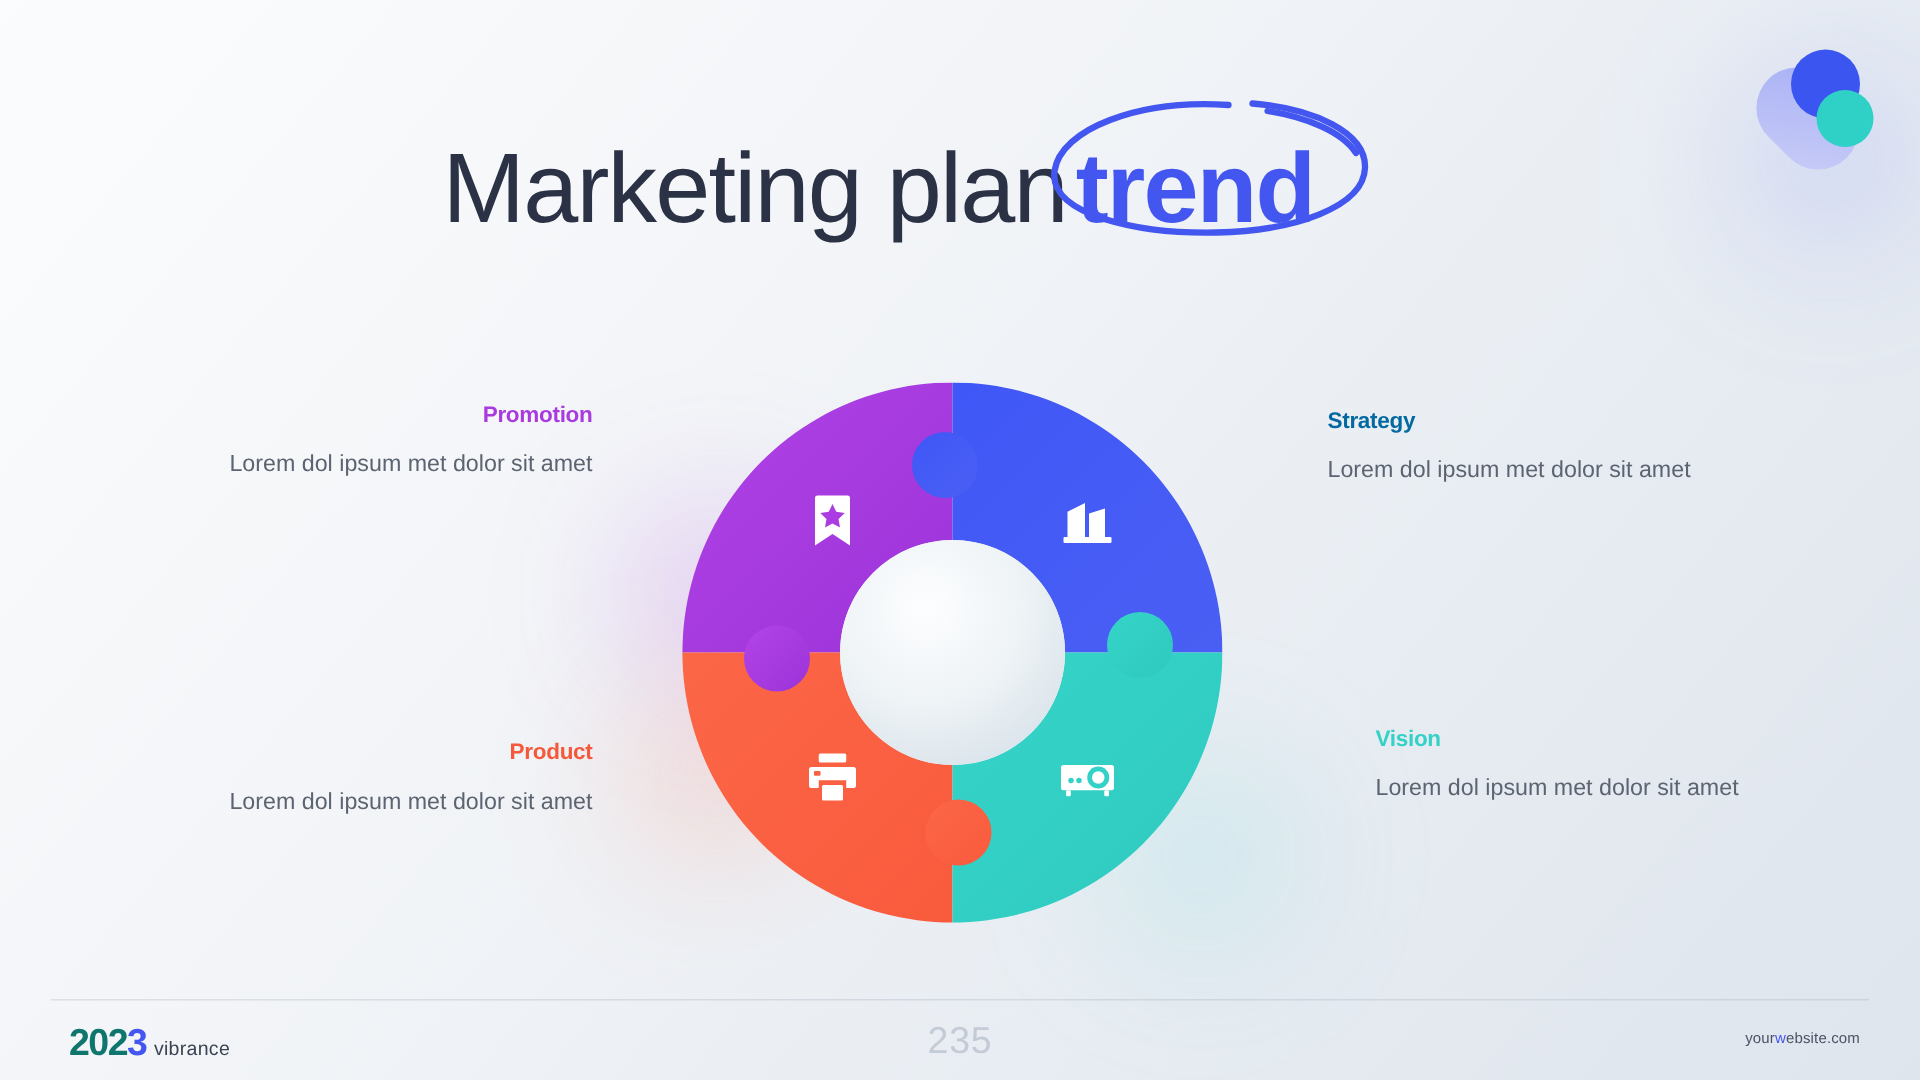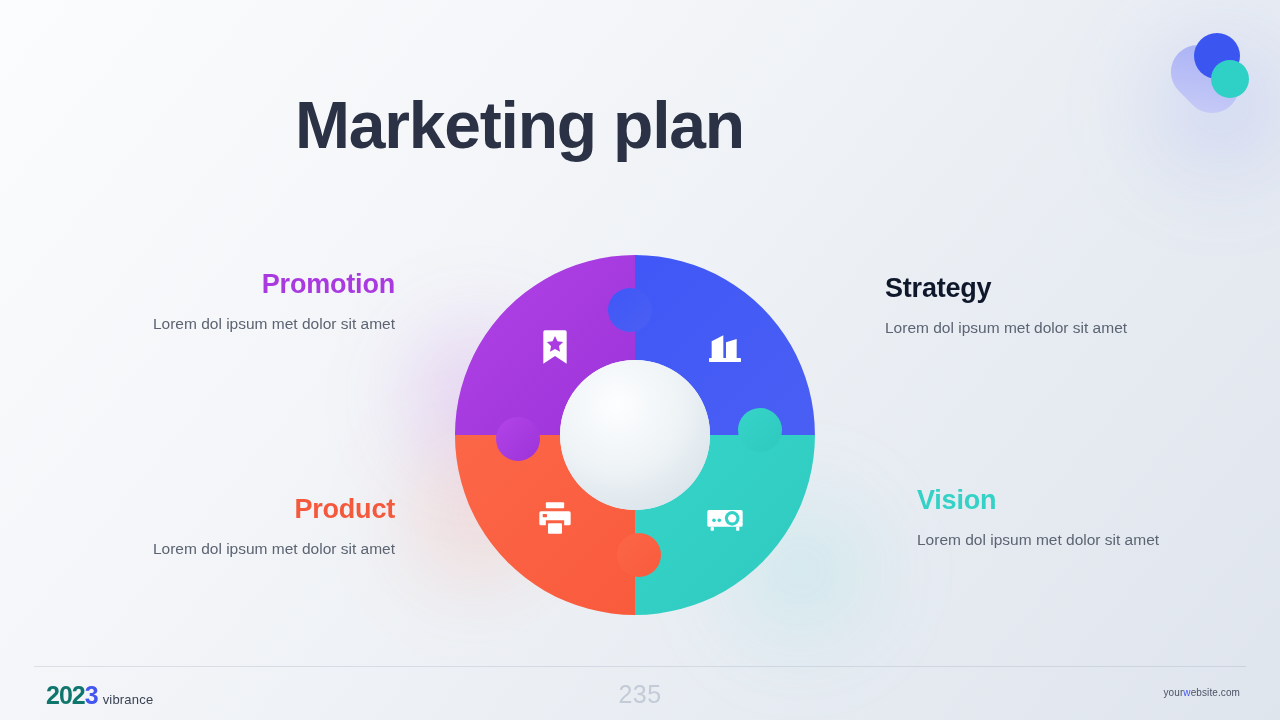--- a/index.html
+++ b/index.html
@@ -23,21 +23,21 @@
     background: radial-gradient(circle,rgba(50,210,200,.18) 0%,rgba(50,210,200,0) 70%); }
   .glow-blue-tr { left:1120px; top:10px; width:200px; height:190px;
     background: radial-gradient(circle,rgba(90,110,245,.22) 0%,rgba(90,110,245,0) 70%); }
 
   
   .title-wrap {
     position:absolute; left:295px; top:82px; height:86px;
     display:flex; align-items:center;
   }
   .title-main {
-    font-size:66px; font-weight:700; color:#2b3245;
+    font-size:66px; font-weight:400; color:#2b3245;
     letter-spacing:-1.2px; line-height:1; white-space:nowrap;
   }
   .title-accent-box { position:relative; display:inline-block; margin-left:6px; }
   .title-accent {
     font-size:66px; font-weight:700; color:#4456f0;
     letter-spacing:-1.2px; line-height:1; position:relative; z-index:2;
   }
   .title-circle {
     position:absolute; left:-22px; top:-30px; width:222px; height:98px;
     z-index:1; overflow:visible;
@@ -57,21 +57,21 @@
   .icon-strategy  { left:265px; top:87px; }
   .icon-product   { left:95px; top:258px; }
   .icon-vision    { left:265px; top:258px; }
   .wheel-icon svg { width:100%; height:100%; fill:#fff; }
 
   
   .block { position:absolute; width:252px; }
   .block-left  { text-align:right; left:143px; }
   .block-right { text-align:left;  left:885px; }
   .block-heading {
-    font-size:27px; font-weight:700; letter-spacing:-0.2px; line-height:1.2;
+    font-size:15px; font-weight:700; letter-spacing:-0.2px; line-height:1.2;
   }
   .block-body {
     font-size:15.5px; color:#5c6472; line-height:1.55; margin-top:12px;
     font-weight:400;
   }
   #blk-promotion { top:268px; }
   #blk-product   { top:493px; }
   #blk-strategy  { top:272px; }
   #blk-vision    { top:484px;margin-left:32px; }
 
@@ -101,20 +101,27 @@
 </head>
 <body>
 
 <div class="glow glow-purple"></div>
 <div class="glow glow-orange"></div>
 <div class="glow glow-teal"></div>
 <div class="glow glow-blue-tr"></div>
 
 <div class="title-wrap">
   <span class="title-main">Marketing plan</span>
+  <span class="title-accent-box">
+    <svg class="title-circle" viewBox="0 0 222 98">
+      <path d="M124 8 C64 4 12 24 8 52 C4 82 66 94 116 93 C168 92 214 76 215 50 C216 26 180 10 140 7" fill="none" stroke="#4456f0" stroke-width="4.2" stroke-linecap="round"></path>
+      <path d="M150 12 C176 16 200 26 209 40" fill="none" stroke="#4456f0" stroke-width="4.2" stroke-linecap="round"></path>
+    </svg>
+    <span class="title-accent">trend</span>
+  </span>
 </div>
 
 <svg class="logo-mark" viewBox="0 0 110 110">
   <defs>
     <linearGradient id="pillGrad" x1="0" y1="1" x2="1" y2="0">
       <stop offset="0%" stop-color="#c9cdf7"></stop>
       <stop offset="100%" stop-color="#a8b0f5"></stop>
     </linearGradient>
   </defs>
   <g transform="rotate(-45 55 55)">
@@ -215,21 +222,21 @@
   <div class="block-heading" style="color:#a93ae0">Promotion</div>
   <div class="block-body">Lorem dol ipsum met dolor sit amet</div>
 </div>
 
 <div class="block block-left" id="blk-product">
   <div class="block-heading" style="color:#f4593c">Product</div>
   <div class="block-body">Lorem dol ipsum met dolor sit amet</div>
 </div>
 
 <div class="block block-right" id="blk-strategy">
-  <div class="block-heading" style="color:#0f172a">Strategy</div>
+  <div class="block-heading" style="color:#0369a1">Strategy</div>
   <div class="block-body">Lorem dol ipsum met dolor sit amet</div>
 </div>
 
 <div class="block block-right" id="blk-vision">
   <div class="block-heading" style="color:#33d1c6">Vision</div>
   <div class="block-body">Lorem dol ipsum met dolor sit amet</div>
 </div>
 
 <div class="footer-rule"></div>
 

